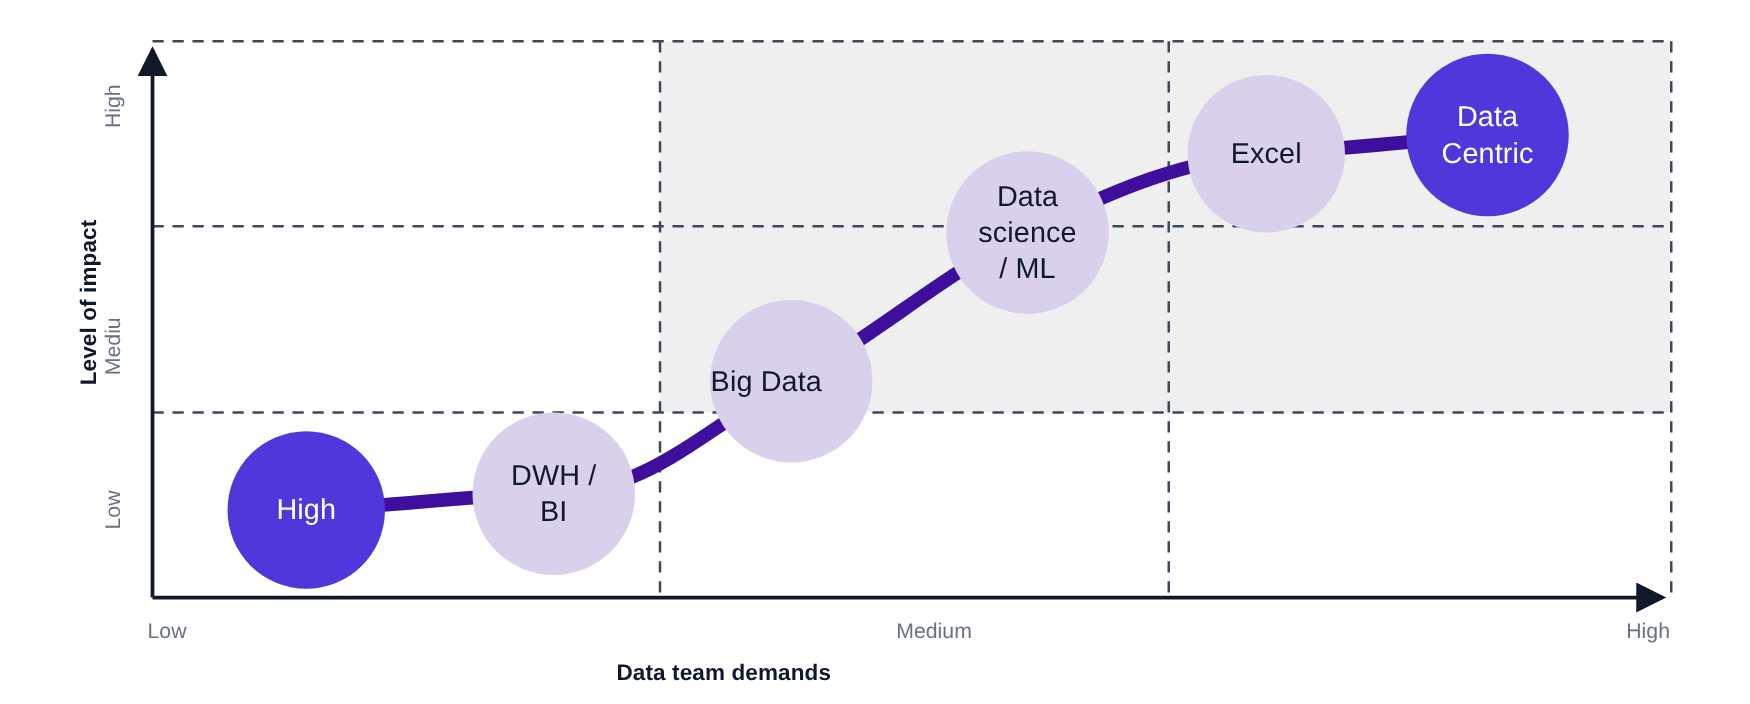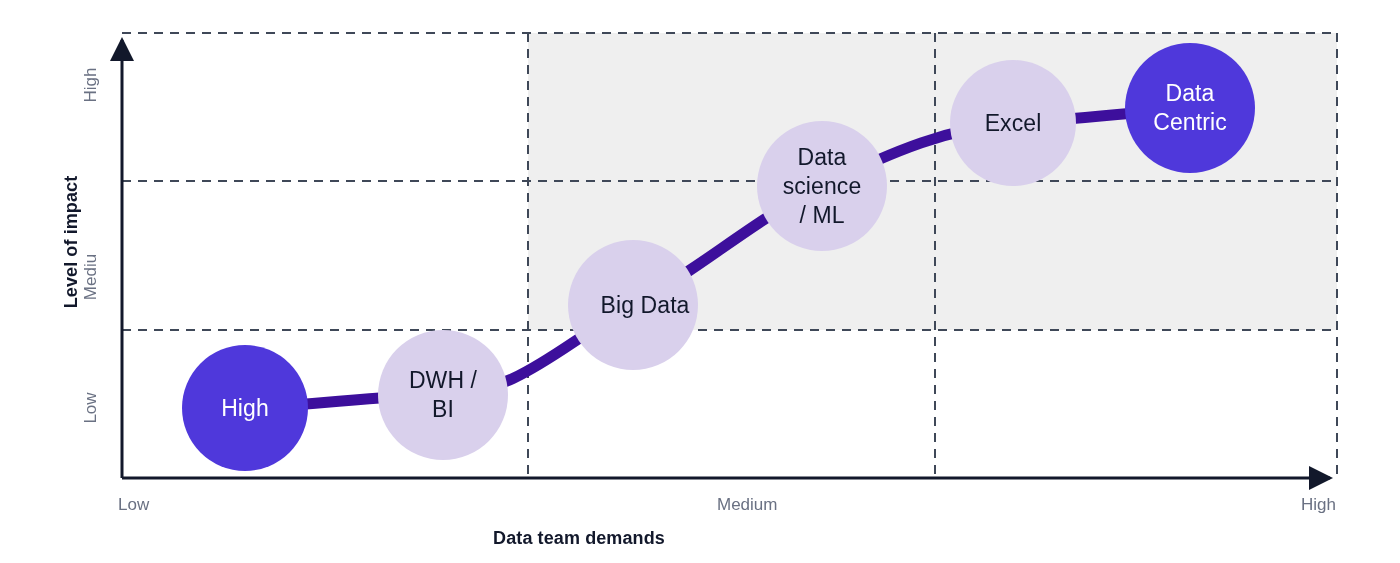--- a/index.html
+++ b/index.html
@@ -141,21 +141,21 @@
 
   <div class="tick-x tick-x-low">Low</div>
   <div class="tick-x tick-x-medium">Medium</div>
   <div class="tick-x tick-x-high">High</div>
 
   <div class="axis-title-x">Data team demands</div>
 
   <div class="bubble-label light" style="left:245px; top:408px;">High</div>
   <div class="bubble-label dark" style="left:443px; top:395px;">DWH /
 BI</div>
-  <div class="bubble-label dark" style="left:645px; top:305px;">Big Data</div>
+  <div class="bubble-label dark" style="left:613px; top:305px;">Big Data</div>
   <div class="bubble-label dark" style="left:822px; top:186px;">Data
 science
 / ML</div>
   <div class="bubble-label dark" style="left:1013px; top:123px;">Excel</div>
   <div class="bubble-label light" style="left:1190px; top:108px;">Data
 Centric</div>
 
 </div>
 
 </body></html>

